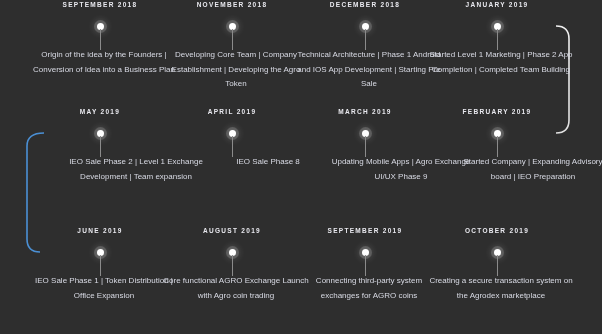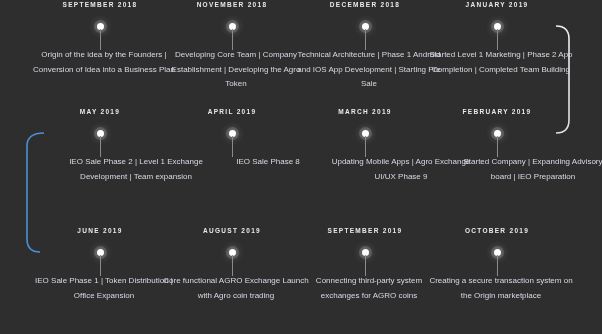--- a/index.html
+++ b/index.html
@@ -206,16 +206,16 @@
     </div>
     <div class="desc">Connecting third-party system exchanges for AGRO coins</div>
   </div>
 
   <div class="milestone row3" style="left:424px;top:0;">
     <div class="date">OCTOBER 2019</div>
     <div class="node">
       <span class="dot"></span>
       <span class="stem"></span>
     </div>
-    <div class="desc">Creating a secure transaction system on the Origin marketplace</div>
+    <div class="desc">Creating a secure transaction system on the Agrodex marketplace</div>
   </div>
 
 </div>
 
 </body></html>

